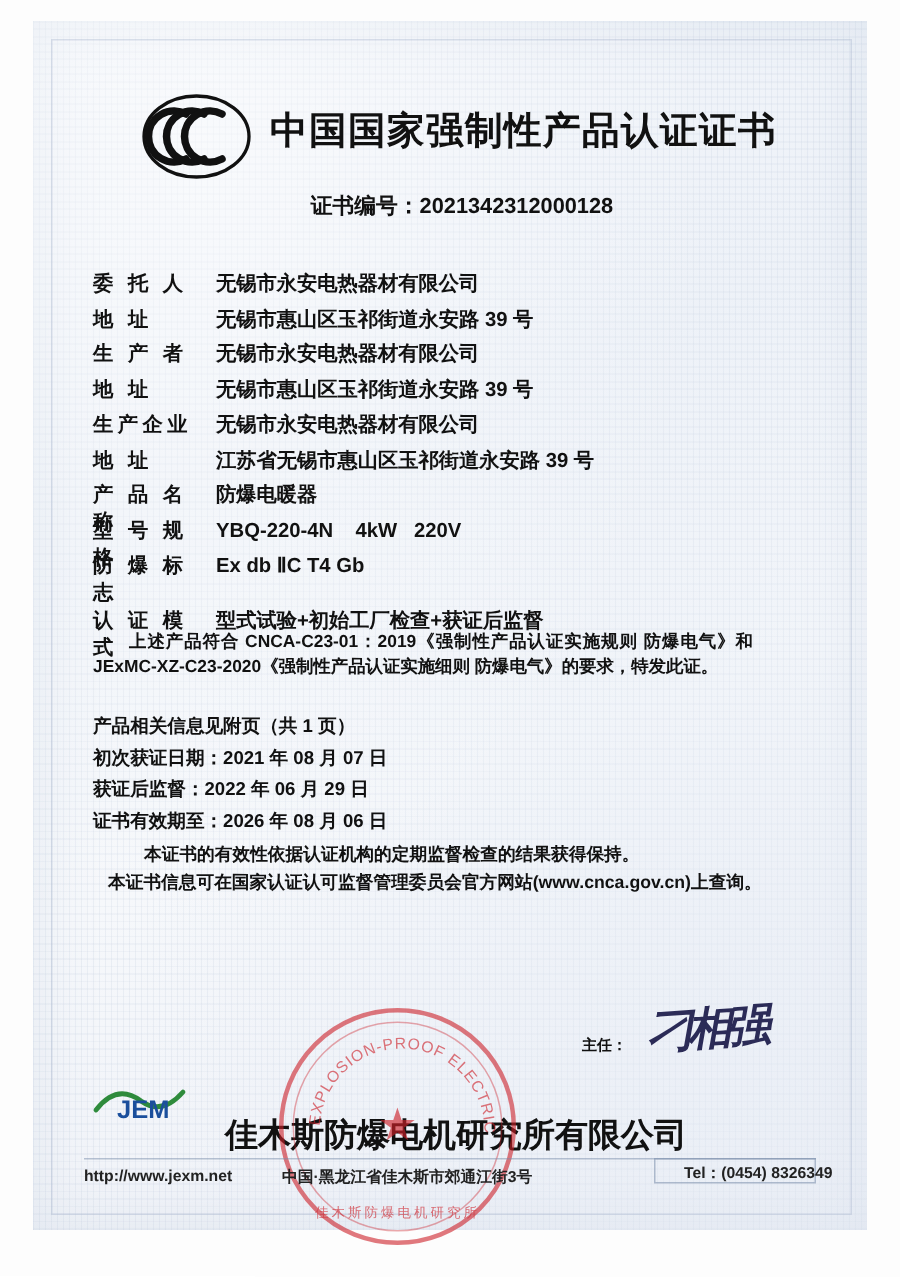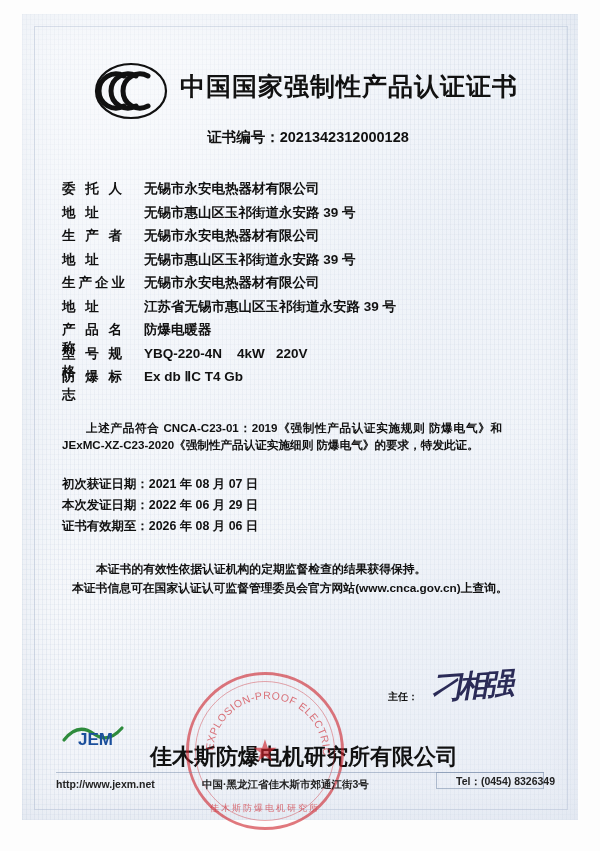--- a/index.html
+++ b/index.html
@@ -266,21 +266,21 @@
     background: rgba(120,140,170,0.5);
   }
   .bottom-line {
     position: absolute;
     top: 778px;
     font-size: 10.5px;
     color: #222;
     font-weight: bold;
   }
   .b-web { left: 56px; }
-  .b-addr { left: 202px; text-align: center; }
+  .b-addr { left: 188px; text-align: center; }
   .b-tel-box {
     position: absolute;
     left: 436px;
     top: 772px;
     width: 108px;
     height: 17px;
     border: 1px solid rgba(120,140,170,0.55);
     box-sizing: border-box;
   }
   .b-tel {
@@ -358,29 +358,34 @@
       <div class="value">防爆电暖器</div>
     </div>
     <div class="row">
       <div class="label nospread">型 号 规 格</div>
       <div class="value">YBQ-220-4N    4kW   220V</div>
     </div>
     <div class="row">
       <div class="label nospread">防 爆 标 志</div>
       <div class="value">Ex db ⅡC T4 Gb</div>
     </div>
+    <div class="row mode-row">
+      <div class="label nospread">认 证 模 式</div>
+      <div class="value">型式试验+初始工厂检查+获证后监督</div>
+    </div>
   </div>
 
   <div class="para">
     <span class="indent">上述产品符合 CNCA-C23-01：2019《强制性产品认证实施规则 防爆电气》和JExMC-XZ-C23-2020《强制性产品认证实施细则 防爆电气》的要求，特发此证。</span>
   </div>
 
   <div class="dates">
+    <div>产品相关信息见附页（共 1 页）</div>
     <div><span>初次获证日期：</span><span>2021 年 08 月 07 日</span></div>
-    <div><span>本次发证日期：</span><span>2022 年 06 月 29 日</span></div>
+    <div><span>获证后监督：</span><span>2022 年 06 月 29 日</span></div>
     <div><span>证书有效期至：</span><span>2026 年 08 月 06 日</span></div>
   </div>
 
   <div class="note">
     <span class="indent">本证书的有效性依据认证机构的定期监督检查的结果获得保持。</span>
     <span>本证书信息可在国家认证认可监督管理委员会官方网站(www.cnca.gov.cn)上查询。</span>
   </div>
 
   <div class="sig-label">主任：</div>
   <div class="sig-mark">刁相强</div>

